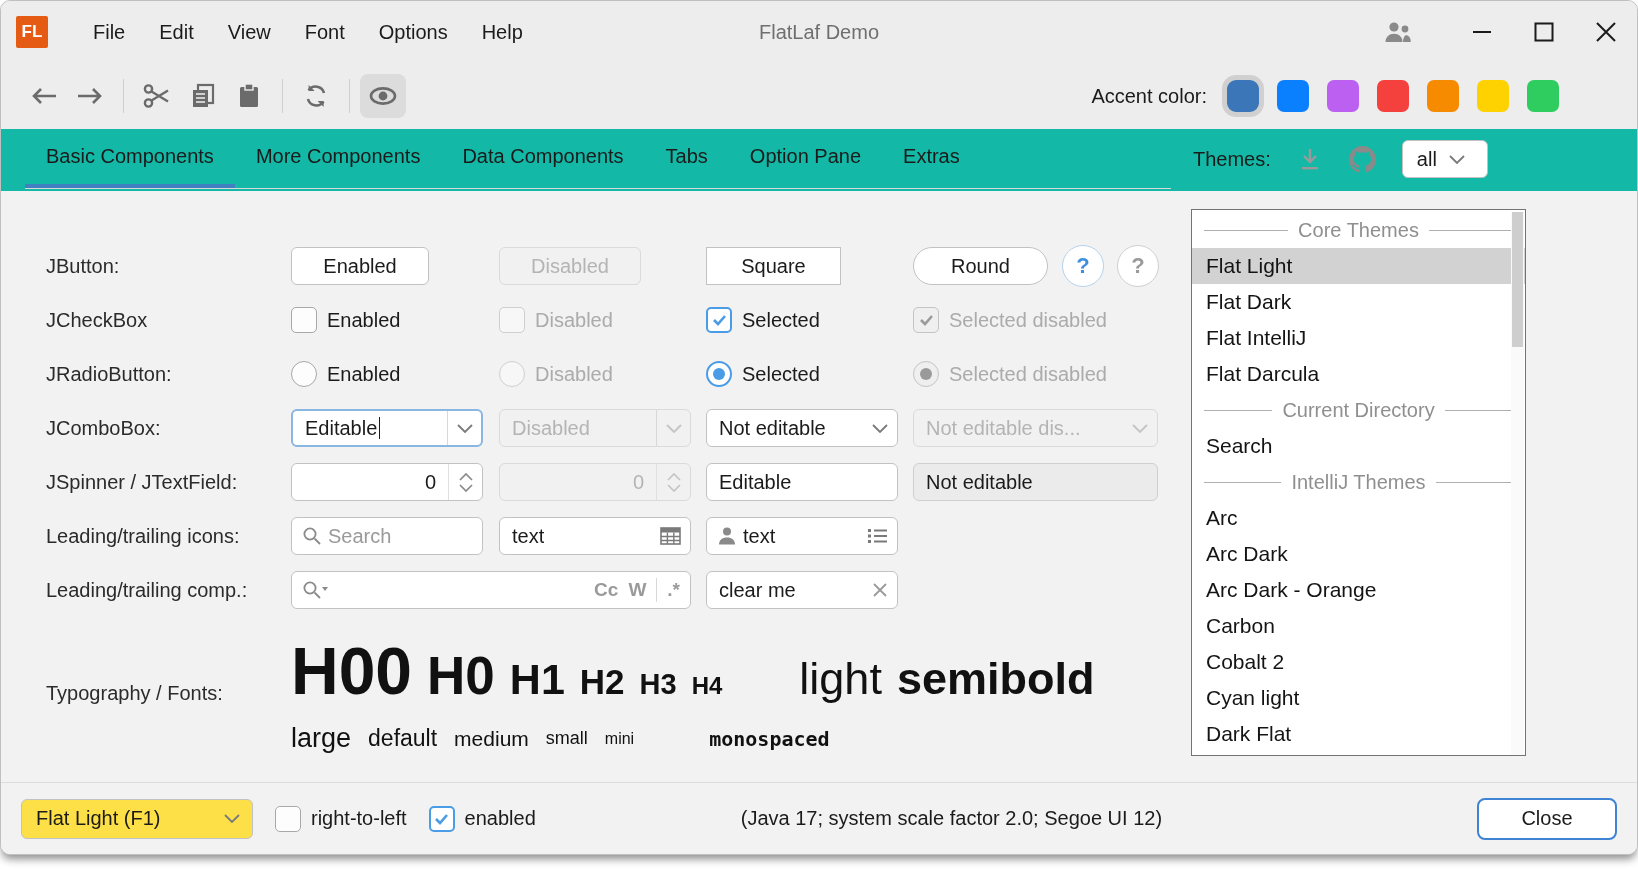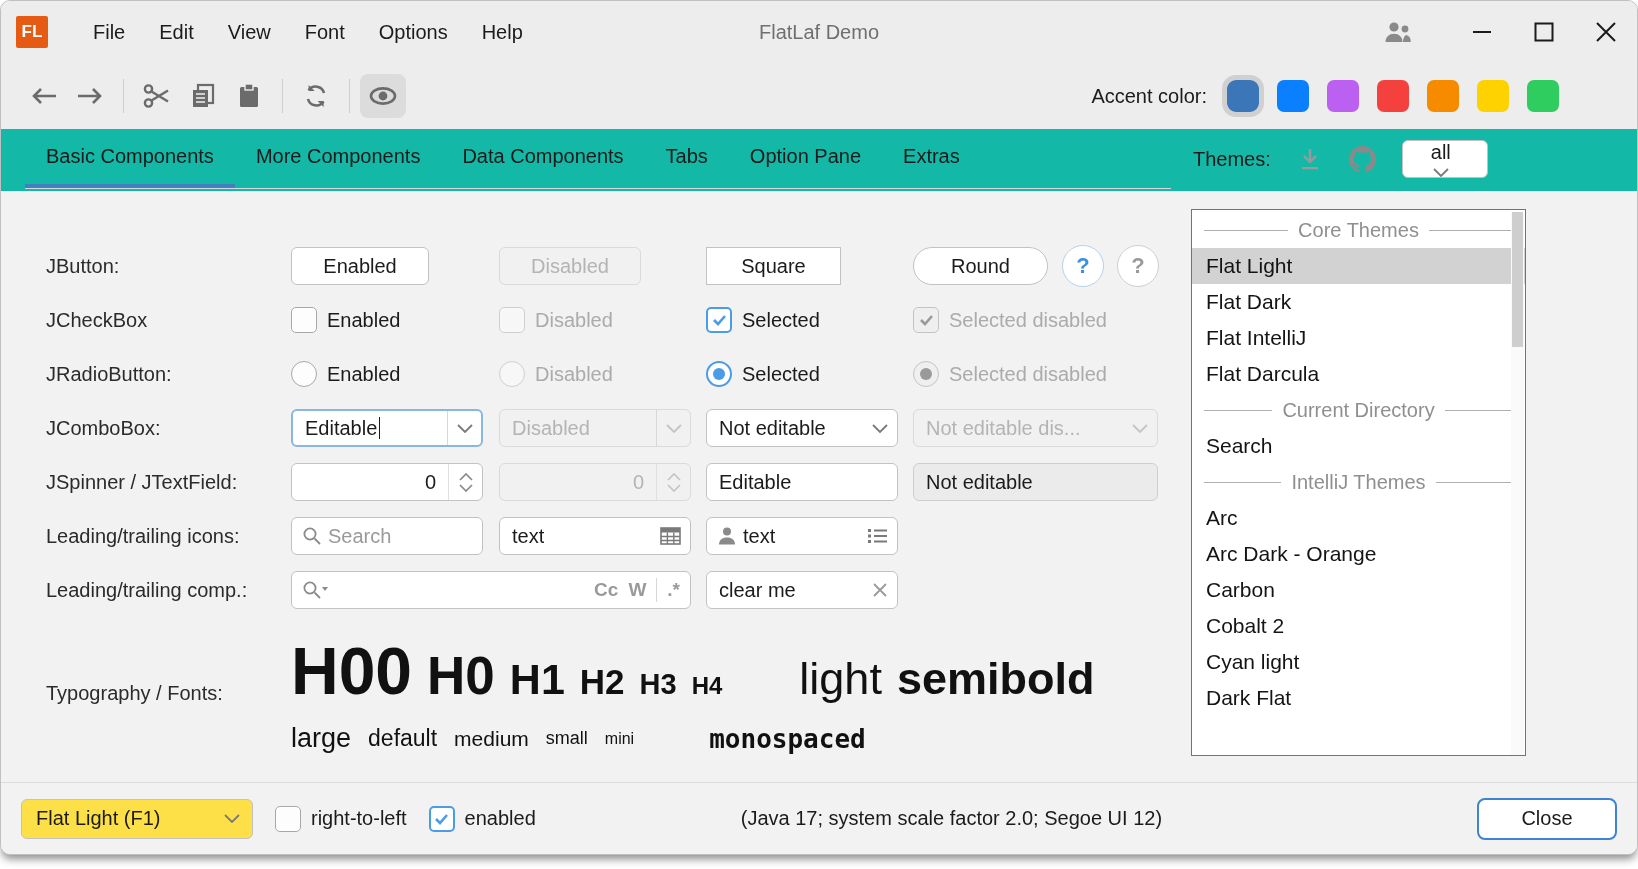--- a/index.html
+++ b/index.html
@@ -32,21 +32,21 @@
   .swatch-wrap.selected { outline:5px solid #d0d0d0; border-radius:9px; }
   
   .tabband { position:relative; height:62px; background:#14b8a6; }
   .tabbar { position:absolute; left:24px; top:0; width:1146px; height:60px; display:flex; border-bottom:1px solid #d9d9d9; }
   .tab { padding:0 21px; font-size:20px; color:#1b1b1b; display:flex; align-items:center; border-bottom:4px solid transparent; }
   .tab.active { border-bottom-color:#3f80c0; }
   .themes-header { position:absolute; left:1192px; top:0; height:60px; display:flex; align-items:center; }
   .themes-label { font-size:20px; color:#1b1b1b; }
   .hicon { margin-left:26px; display:flex; align-items:center; }
   .all-combo { margin-left:26px; width:86px; height:38px; background:#fff; border:1px solid #c2c2c2; border-radius:6px;
-               display:flex; align-items:center; justify-content:space-between; padding:0 22px 0 14px; font-size:20px; color:#1b1b1b;flex-direction:column; }
+               display:flex; align-items:center; justify-content:space-between; padding:0 22px 0 14px; font-size:20px; color:#1b1b1b; }
   
   .themes-list { position:absolute; left:1190px; top:208px; width:335px; height:547px; background:#fff;
                  border:1px solid #737373; overflow:hidden; font-size:21px; padding-top:2px; }
   .trow { height:36px; display:flex; align-items:center; padding-left:14px; color:#141414; white-space:nowrap; }
   .trow.selected { background:#d2d2d2; }
   .tsep-row { height:36px; display:flex; align-items:center; color:#8f8f8f; font-size:20px; padding:0 12px; }
   .tsep-row::before, .tsep-row::after { content:""; flex:1; border-top:1px solid #b0b0b0; }
   .tsep-row::before { margin-right:10px; }
   .tsep-row::after { margin-left:10px; }
   .vscroll { position:absolute; right:1px; top:2px; width:13px; height:543px; background:#fafafa; }
@@ -102,21 +102,21 @@
   .typo-lines { }
   .typo-h { display:flex; align-items:baseline; gap:15px; color:#111; }
   .typo-h .h00{font-size:66px;font-weight:bold;} .typo-h .h0{font-size:53px;font-weight:bold;}
   .typo-h .h1{font-size:43px;font-weight:bold;} .typo-h .h2{font-size:35px;font-weight:bold;}
   .typo-h .h3{font-size:29px;font-weight:bold;} .typo-h .h4{font-size:24px;font-weight:bold;}
   .typo-h .light{font-size:45px;font-weight:300;margin-left:62px;}
   .typo-h .semibold{font-size:45px;font-weight:bold;}
   .typo-s { display:flex; align-items:center; gap:17px; color:#111; margin-top:14px; }
   .typo-s .large{font-size:27px;} .typo-s .default{font-size:23px;} .typo-s .medium{font-size:21px;}
   .typo-s .small{font-size:18px;} .typo-s .mini{font-size:16px;}
-  .typo-s .mono{font-size:26px; font-family:"DejaVu Sans Mono",monospace; font-weight:bold; margin-left:58px;}
+  .typo-s .mono{font-size:20px; font-family:"DejaVu Sans Mono",monospace; font-weight:bold; margin-left:58px;}
   
   .footer { position:absolute; left:0; bottom:0; width:100%; height:72px; border-top:1px solid #dcdcdc;
             display:flex; align-items:center; padding:0 20px; background:#f2f2f2; }
   .footer-combo { width:232px; height:40px; background:#fde047; border:1px solid #c2c2c2; border-radius:6px;
                   display:flex; align-items:center; justify-content:space-between; padding:0 12px 0 14px; font-size:20px; color:#1b1b1b; }
   .footer .ckwrap { margin-left:22px; }
   .status { flex:1; text-align:center; font-size:20px; color:#1b1b1b; padding-right:110px; }
   .closebtn { width:140px; height:42px; background:#fff; border:2px solid #3e83d4; border-radius:8px;
               font-size:20px; color:#1b1b1b; display:flex; align-items:center; justify-content:center; }
   svg { display:block; }
@@ -277,20 +277,21 @@
     <div class="trow">Flat IntelliJ</div>
     <div class="trow">Flat Darcula</div>
     <div class="tsep-row">
         <span>Current Directory</span>
       </div>
     <div class="trow">Search</div>
     <div class="tsep-row">
         <span>IntelliJ Themes</span>
       </div>
     <div class="trow">Arc</div>
+    <div class="trow">Arc Dark</div>
     <div class="trow">Arc Dark - Orange</div>
     <div class="trow">Carbon</div>
     <div class="trow">Cobalt 2</div>
     <div class="trow">Cyan light</div>
     <div class="trow">Dark Flat</div>
     <div class="vscroll">
         <div class="vthumb"></div>
       </div>
   </div>
 

